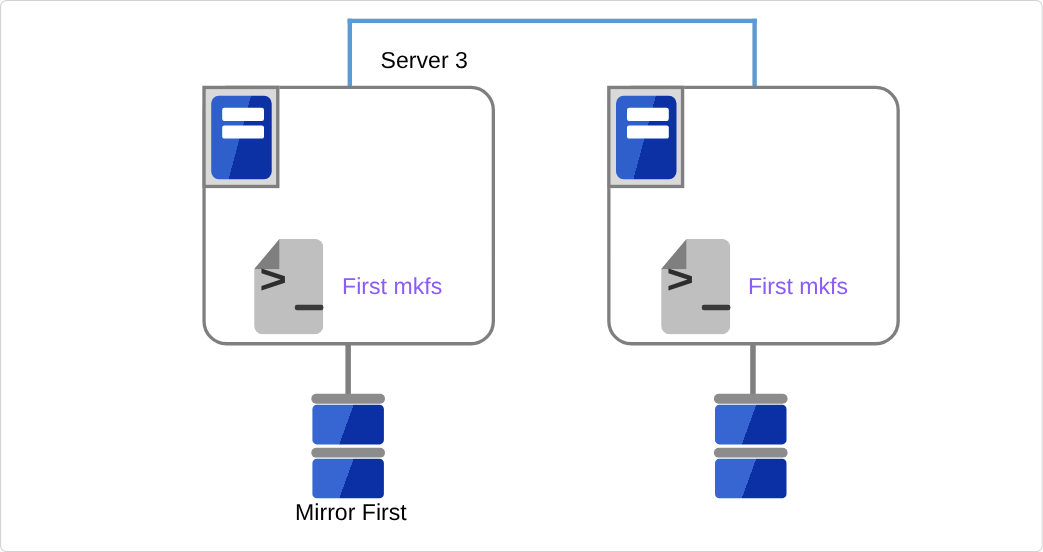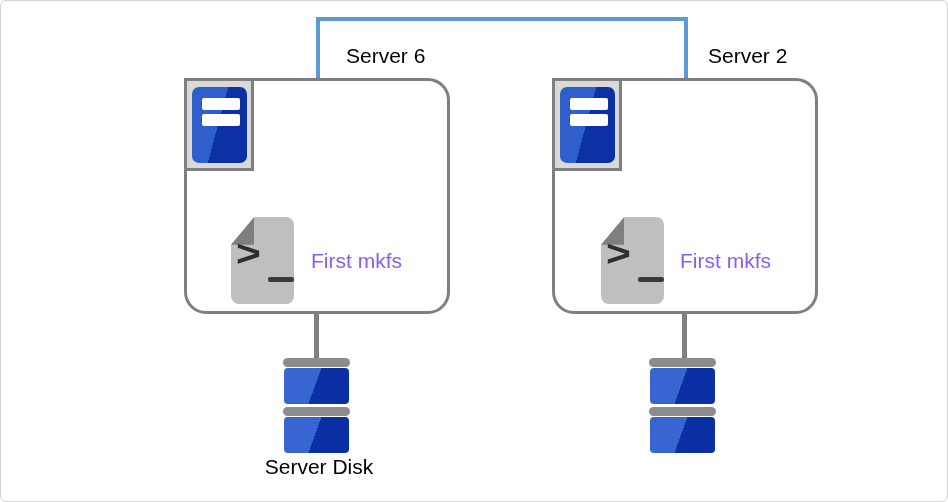--- a/index.html
+++ b/index.html
@@ -65,22 +65,21 @@
 </style>
 </head>
 <body>
 
 <div class="canvas">
 
   <div class="abs conn conn-h"></div>
   <div class="abs conn conn-v1"></div>
   <div class="abs conn conn-v2"></div>
 
-  <div class="abs srv-label s1">Server 6</div>
-  <div class="abs srv-label s2">Server 2</div>
+  <div class="abs srv-label s1">Server 3</div>
 
   <div class="abs srv-box s1"></div>
   <div class="abs srv-icon s1">
     <div class="tower">
       <div class="bar b1"></div>
       <div class="bar b2"></div>
     </div>
   </div>
   <div class="abs term-icon s1">
     <div class="term-doc"></div>
@@ -114,15 +113,15 @@
     <div class="cap c2"></div>
     <div class="platter p2"></div>
   </div>
   <div class="abs disk s2">
     <div class="cap c1"></div>
     <div class="platter p1"></div>
     <div class="cap c2"></div>
     <div class="platter p2"></div>
   </div>
 
-  <div class="abs disk-label">Server Disk</div>
+  <div class="abs disk-label">Mirror First</div>
 
 </div>
 
 </body></html>

